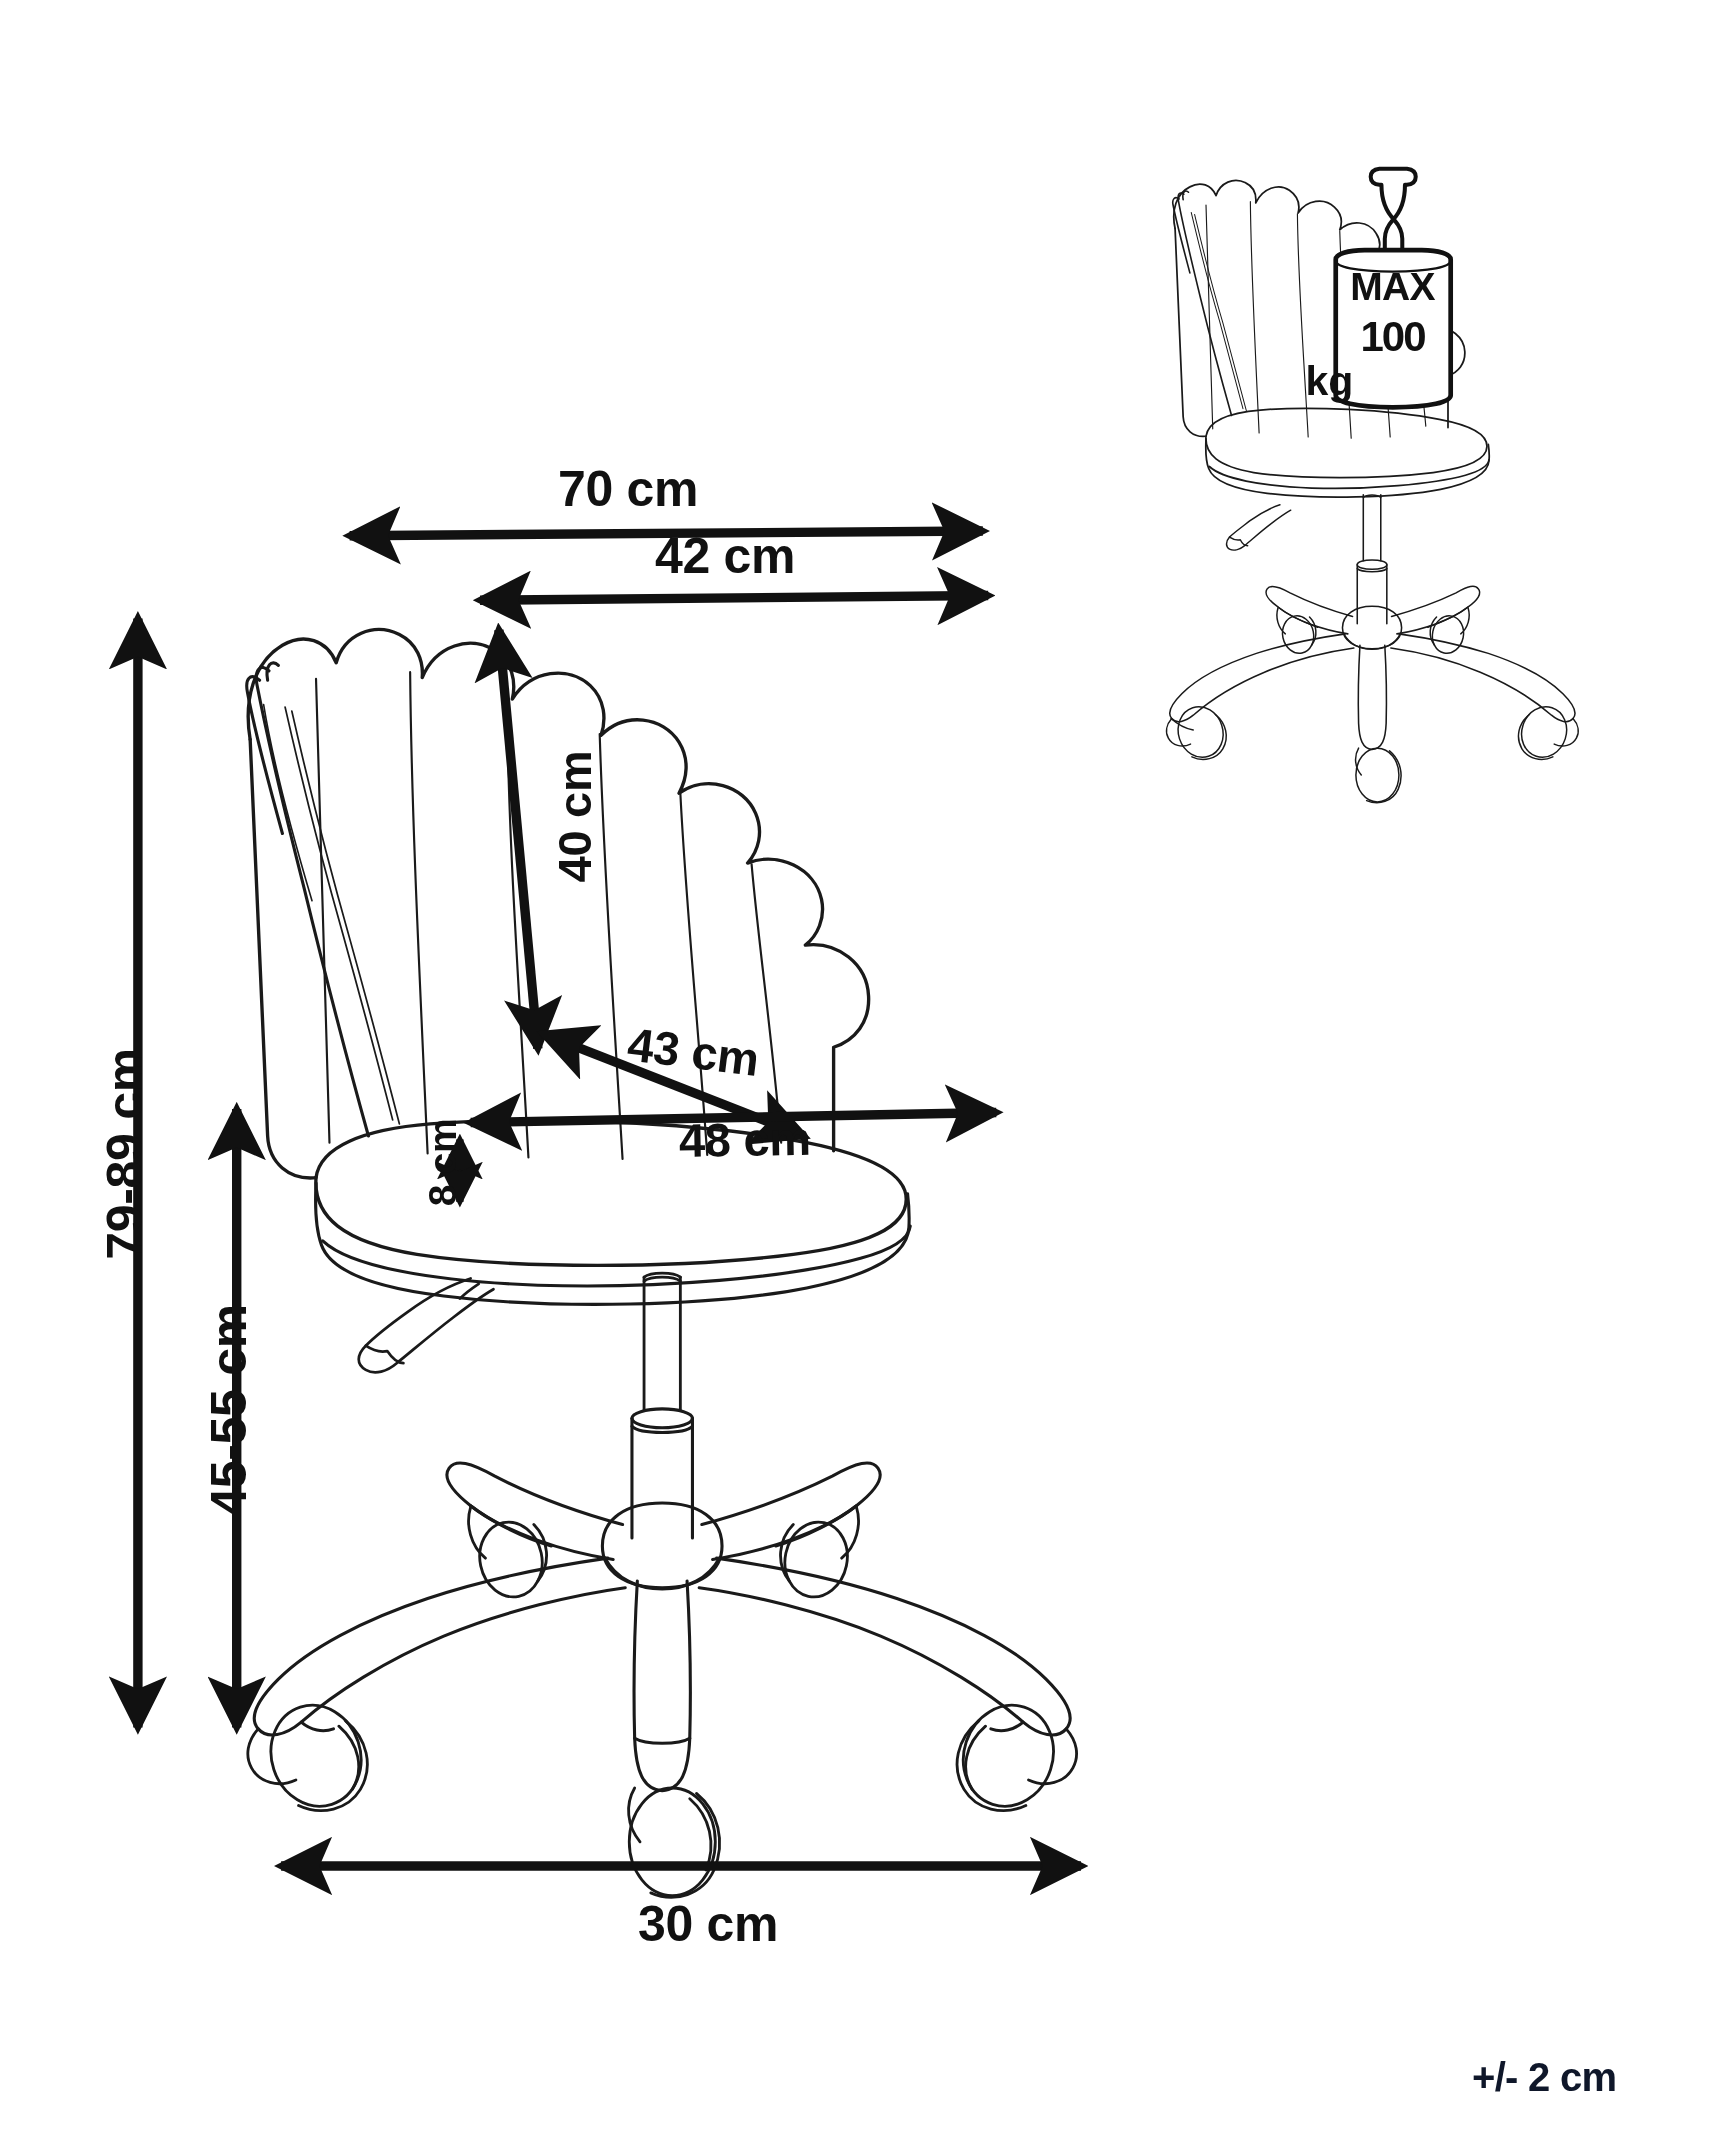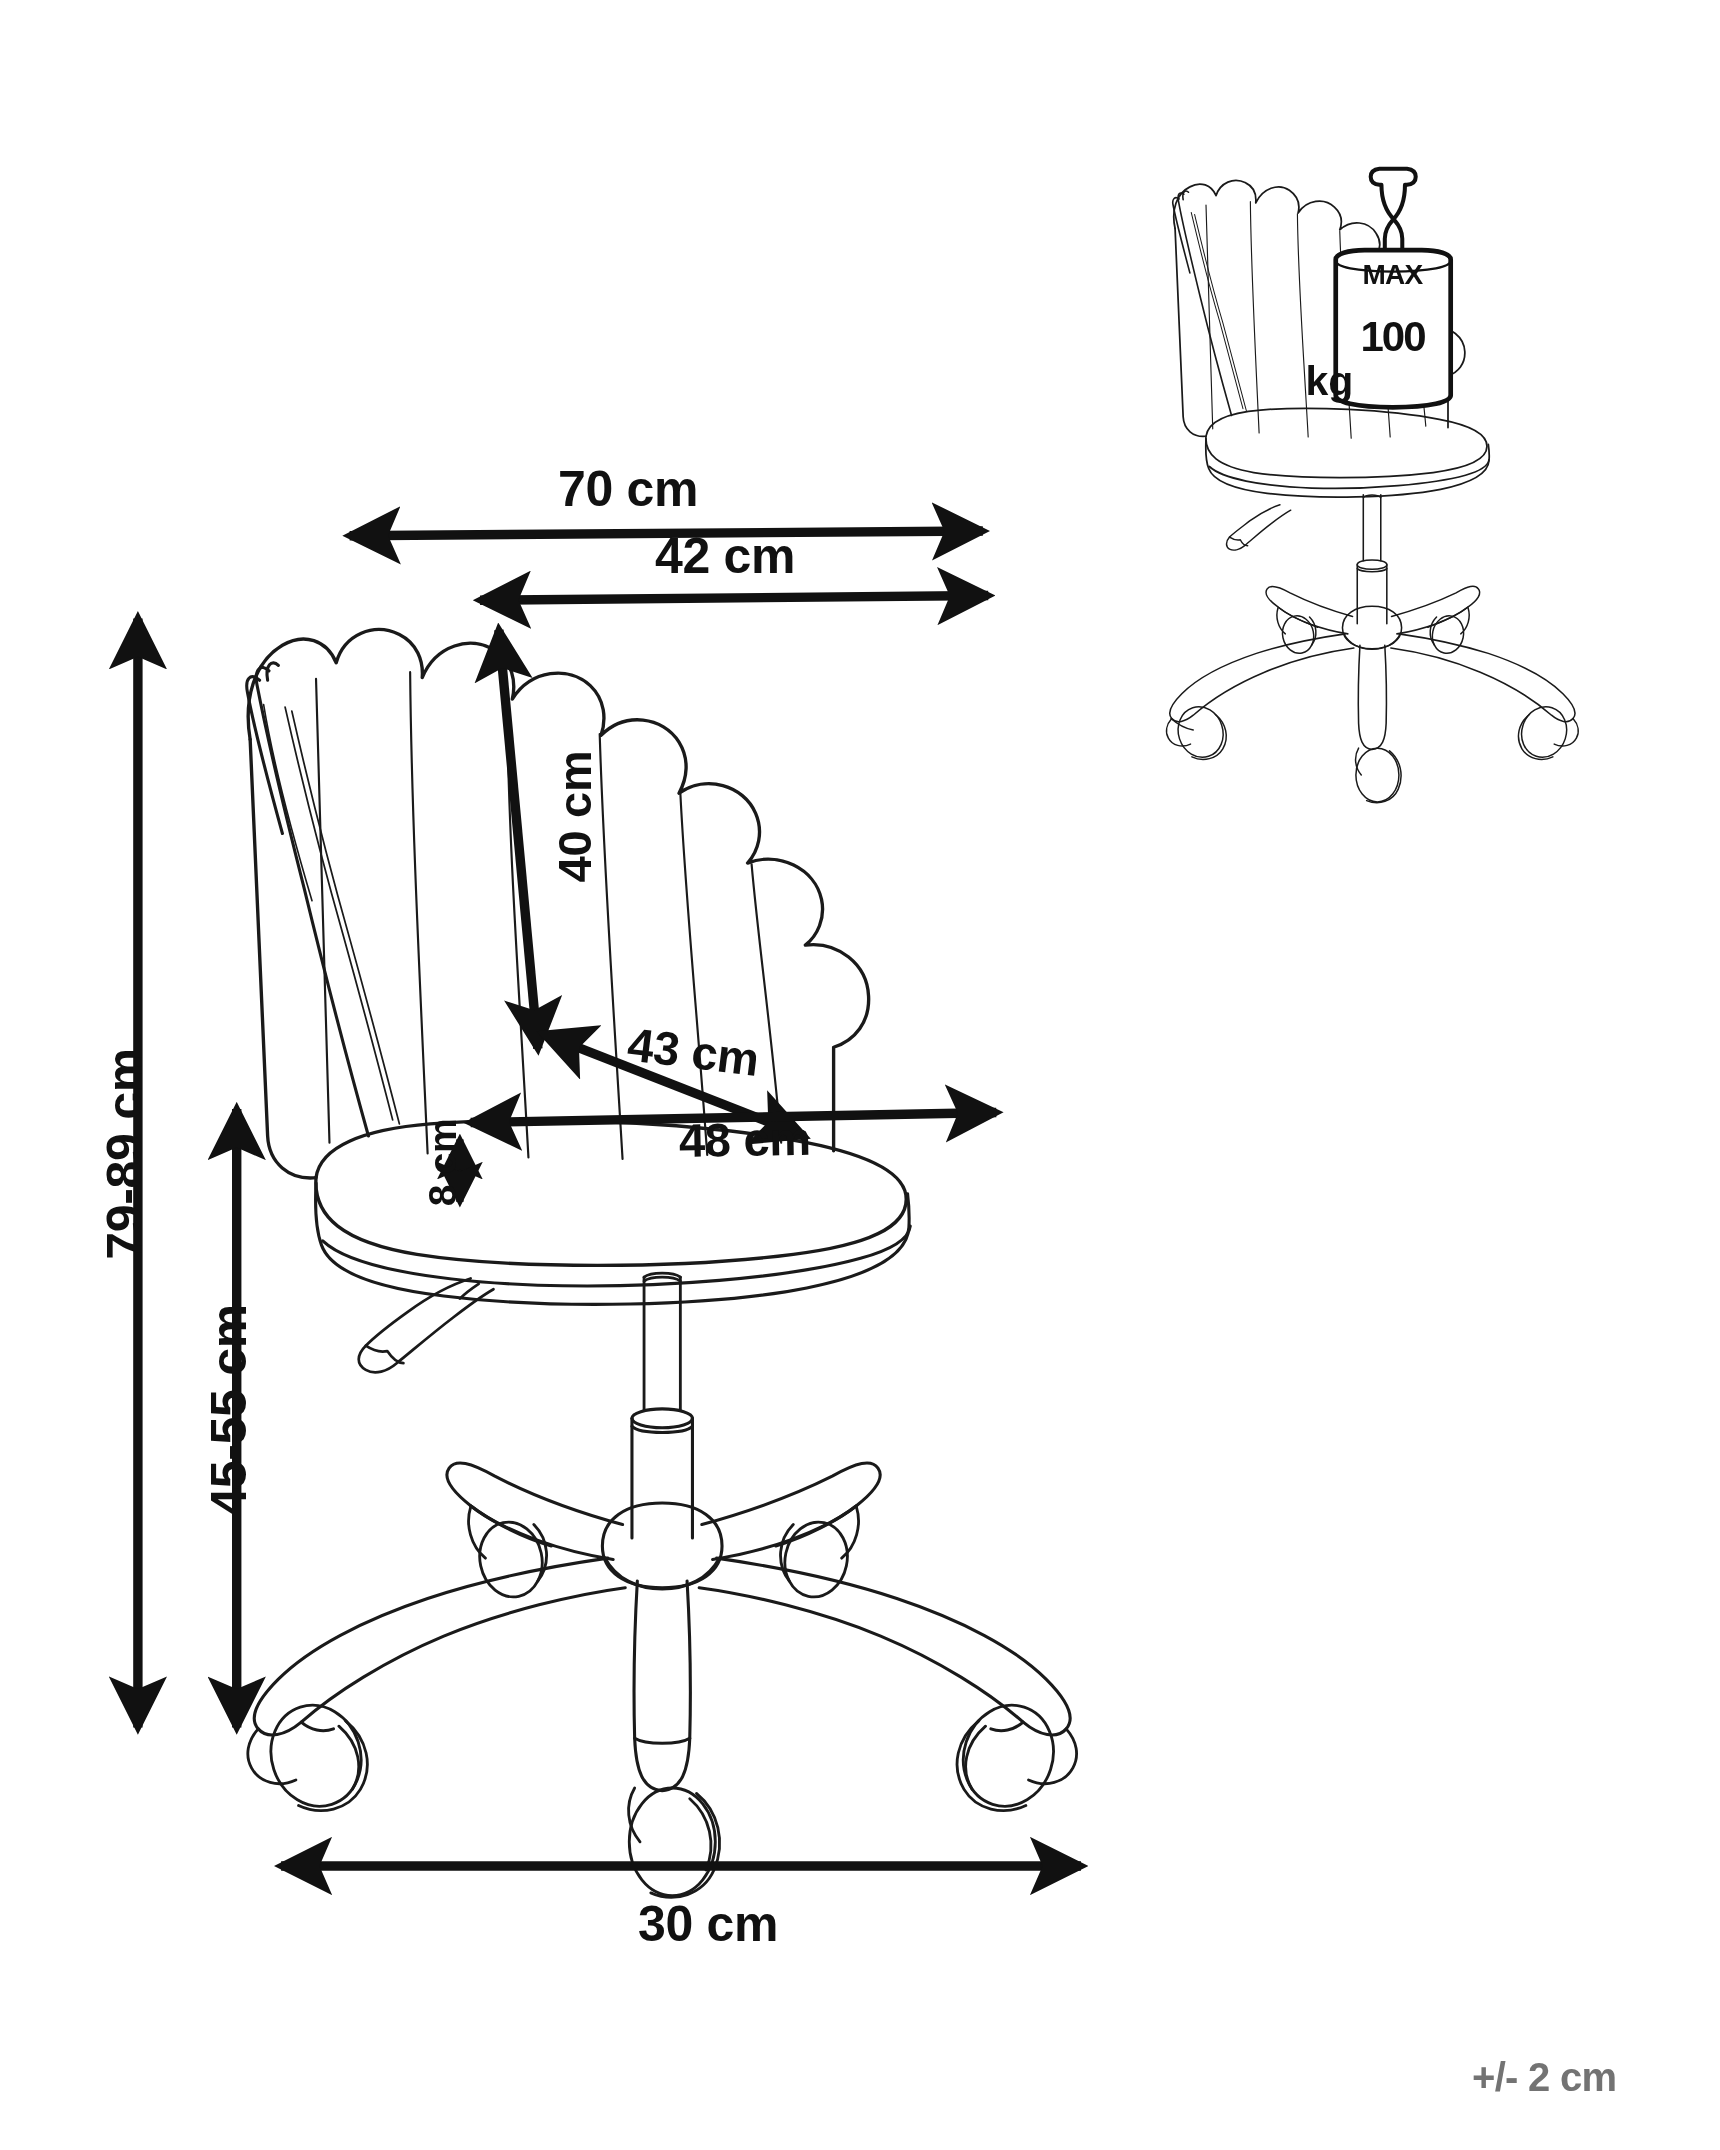--- a/index.html
+++ b/index.html
@@ -31,21 +31,21 @@
     color: #111111;
     white-space: nowrap;
     letter-spacing: -0.3px;
     line-height: 1;
   }
   .rot90 { transform: rotate(-90deg); transform-origin: 50% 50%; }
   .tol {
     position: absolute;
     font-family: "Liberation Sans", sans-serif;
     font-weight: bold;
-    color: #737373;
+    color: #0f172a;
     white-space: nowrap;
     font-size: 40px;
     letter-spacing: -0.7px;
   }
   .badge-text {
     position: absolute;
     font-family: "Liberation Sans", sans-serif;
     font-weight: bold;
     color: #111111;
     text-align: center;
@@ -475,20 +475,20 @@
   <div class="dimlabel" style="left:679px; top:1117px; font-size:47px; transform:rotate(-1deg); transform-origin:0 50%;">48 cm</div>
 
   <div class="dimlabel rot90" style="left:378px; top:1143px; font-size:39px; width:128px; text-align:center;">8 cm</div>
 
   <div class="dimlabel rot90" style="left:-20px; top:1129px; font-size:50px; width:289px; text-align:center;">79-89 cm</div>
 
   <div class="dimlabel rot90" style="left:84px; top:1385px; font-size:50px; width:289px; text-align:center;">45-55 cm</div>
 
   <div class="dimlabel" style="left:638px; top:1899px; font-size:50px;">30 cm</div>
 
-  <div class="badge-text" style="left:1335px; top:261px; width:115px; font-size:28px; letter-spacing:-0.7px;">MAX</div>
+  <div class="badge-text" style="left:1335px; top:267px; width:115px; font-size:39px; letter-spacing:-0.7px;">MAX</div>
   <div class="badge-text" style="left:1335px; top:316px; width:115px; font-size:42px; letter-spacing:-2px;">100</div>
   <div class="badge-text" style="left:1272px; top:361px; width:115px; font-size:41px;">kg</div>
 
   <div class="tol" style="left:1472px; top:2055px;">+/- 2 cm</div>
 
 </div>
 
 
 </body></html>

